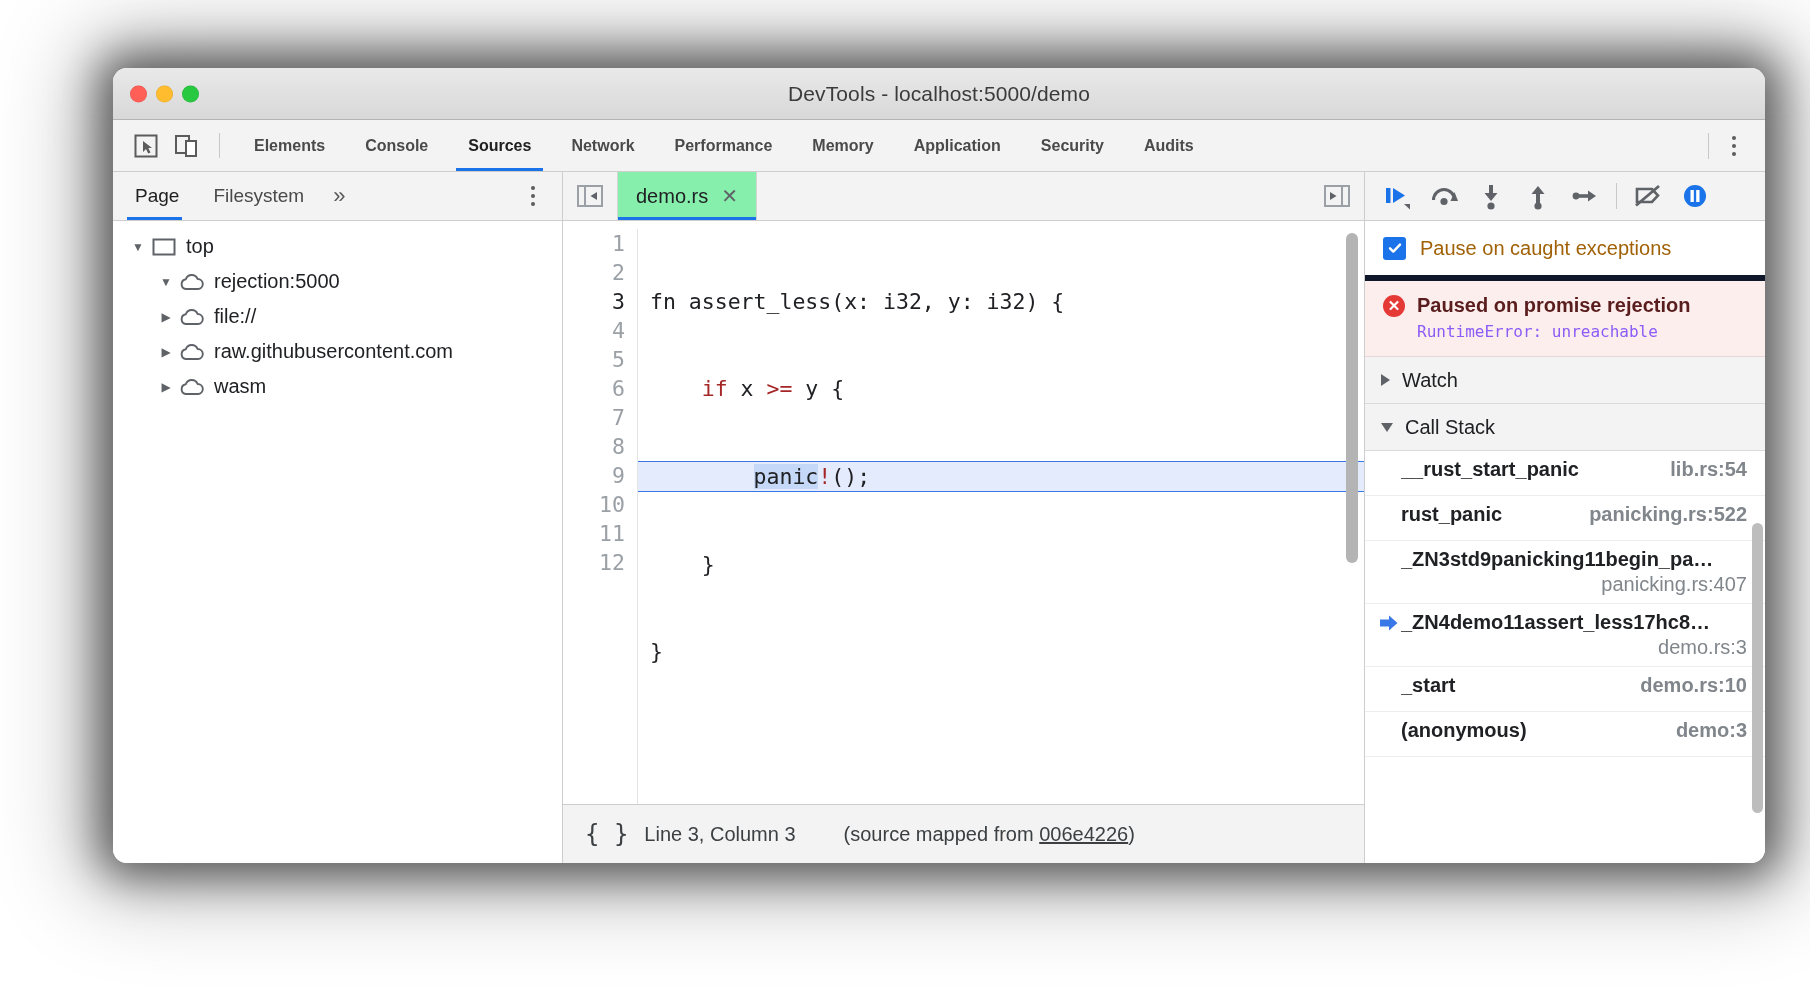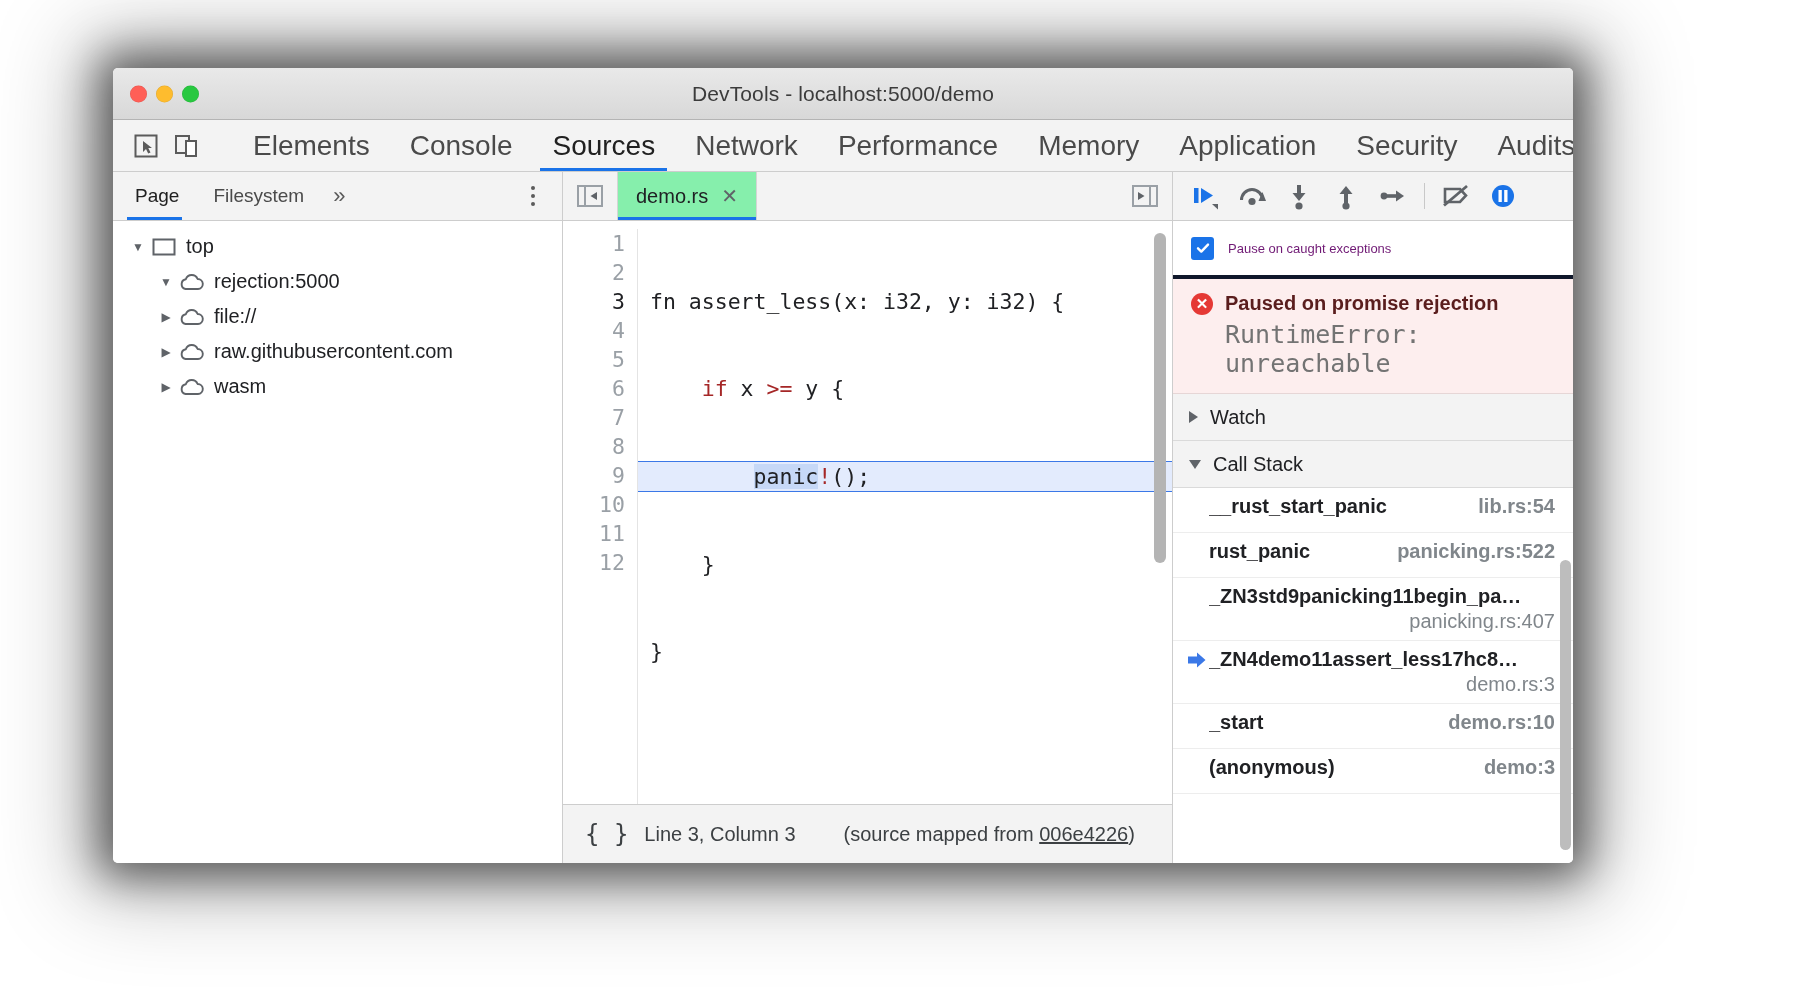--- a/index.html
+++ b/index.html
@@ -17,24 +17,24 @@
     width: 1810px;
     height: 1008px;
     background: #ffffff;
   }
 
   
   .window {
     position: absolute;
     left: 113px;
     top: 68px;
-    width: 1460px;
+    width: 1652px;
     height: 795px;
     background: #ffffff;
-    border-radius: 5px;
+    border-radius: 14px;
     box-shadow: 0 0 44px 14px rgba(0,0,0,0.55), 0 0 90px 30px rgba(0,0,0,0.28);
     overflow: hidden;
     display: flex;
     flex-direction: column;
     justify-content: space-between;
   }
 
   
   .titlebar {
     height: 51px;
@@ -101,24 +101,25 @@
   .maintabs {
     display: flex;
     align-items: stretch;
     flex: 1;
     padding-left: 10px;
   }
   .mtab {
     display: flex;
     align-items: center;
     padding: 0 20px;
-    font-size: 28px;
+    font-size: 16px;
     color: #4a4a4a;
     position: relative;
     white-space: nowrap;
+    font-weight: bold;
   }
   .mtab.sel { color: #202020; }
   .mtab.sel:after {
     content: "";
     position: absolute;
     left: 8px; right: 8px; bottom: 0;
     height: 3px;
     background: #1a73e8;
   }
   .tb-right {
@@ -379,24 +380,24 @@
   }
   .dbg-toolbar .spacer { flex: 1; }
 
   .pause-caught {
     height: 54px;
     flex: 0 0 54px;
     display: flex;
     align-items: center;
     gap: 14px;
     padding: 0 18px;
-    font-size: 13px;
-    color: #701a75;
+    font-size: 20px;
+    color: #a16207;
     background: #ffffff;
-    border-bottom: 4px solid #0f172a;
+    border-bottom: 6px solid #0f172a;
   }
   .cbx {
     width: 23px; height: 23px;
     border-radius: 3px;
     background: #1a73e8;
     display: flex;
     align-items: center;
     justify-content: center;
     flex: 0 0 23px;
   }
@@ -409,22 +410,22 @@
   .paused-title {
     display: flex;
     align-items: center;
     gap: 12px;
     font-size: 20px;
     font-weight: bold;
     color: #5a1d1d;
   }
   .paused-msg {
     font-family: "DejaVu Sans Mono", "Liberation Mono", monospace;
-    font-size: 25px;
-    color: #737373;
+    font-size: 16px;
+    color: #8b5cf6;
     padding-left: 34px;
     padding-top: 5px;
   }
   .err-circle {
     width: 22px; height: 22px;
     border-radius: 50%;
     background: #e53935;
     display: flex;
     align-items: center;
     justify-content: center;

